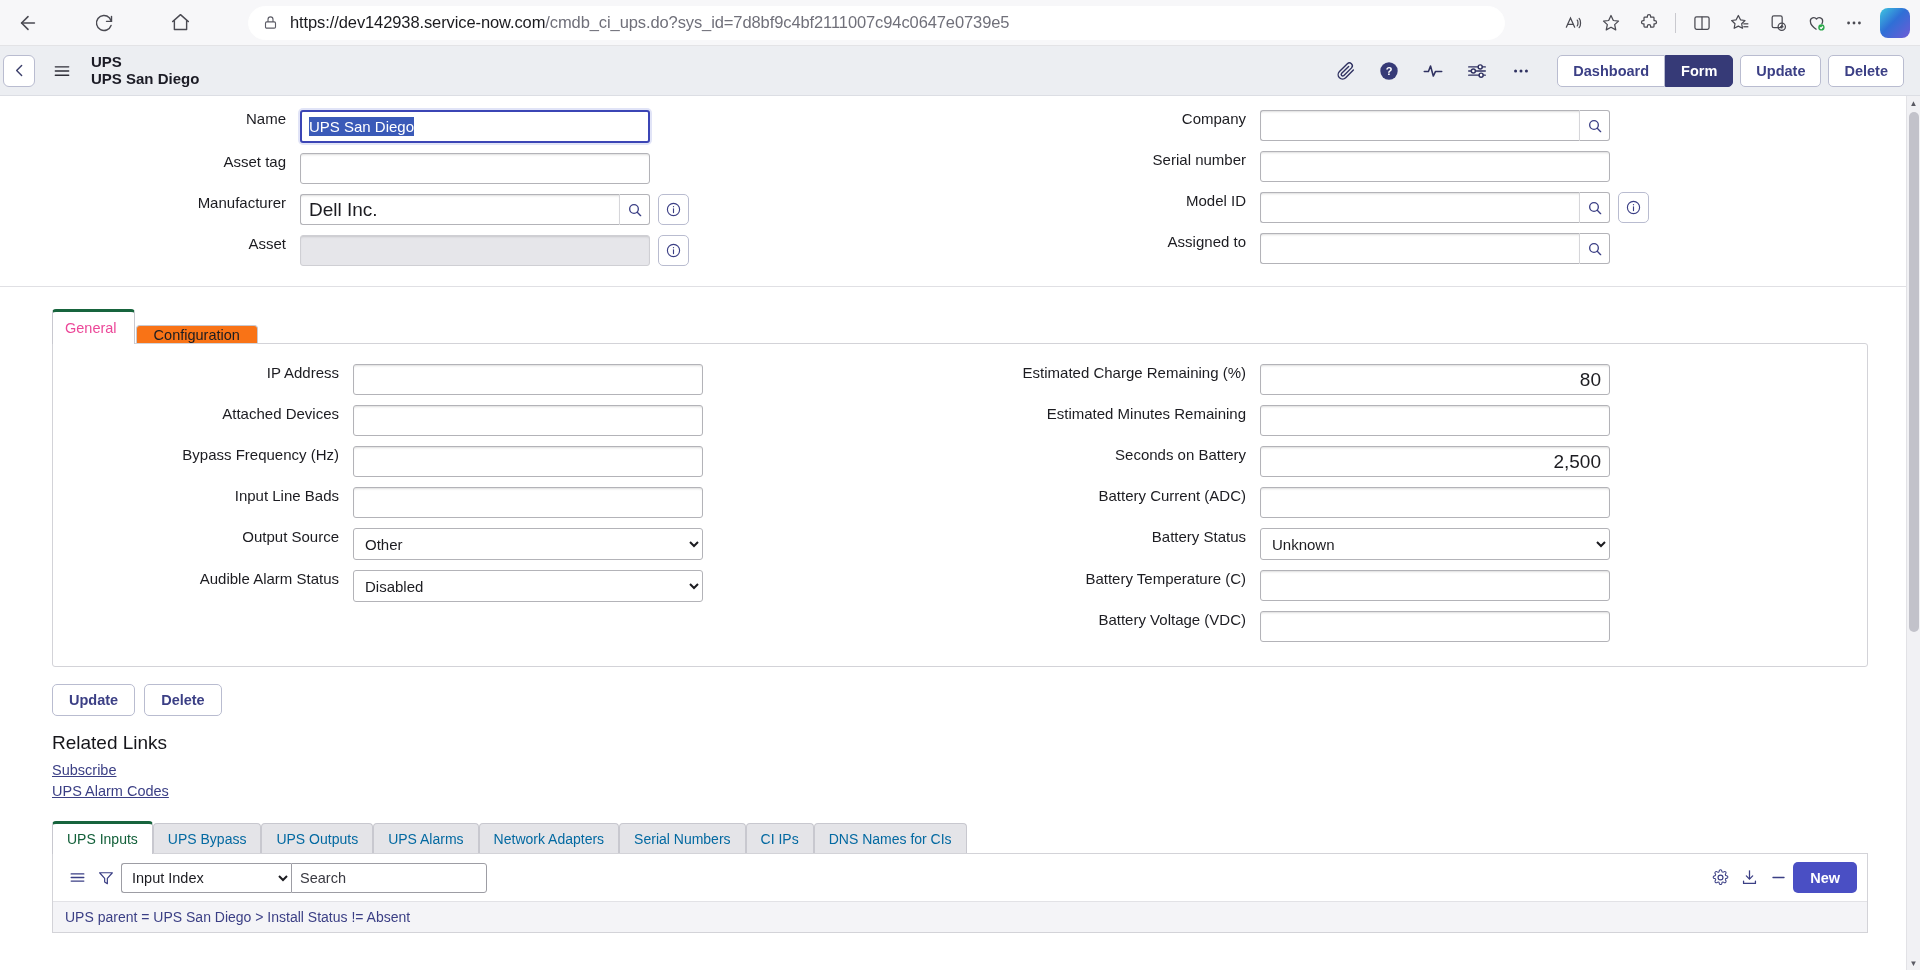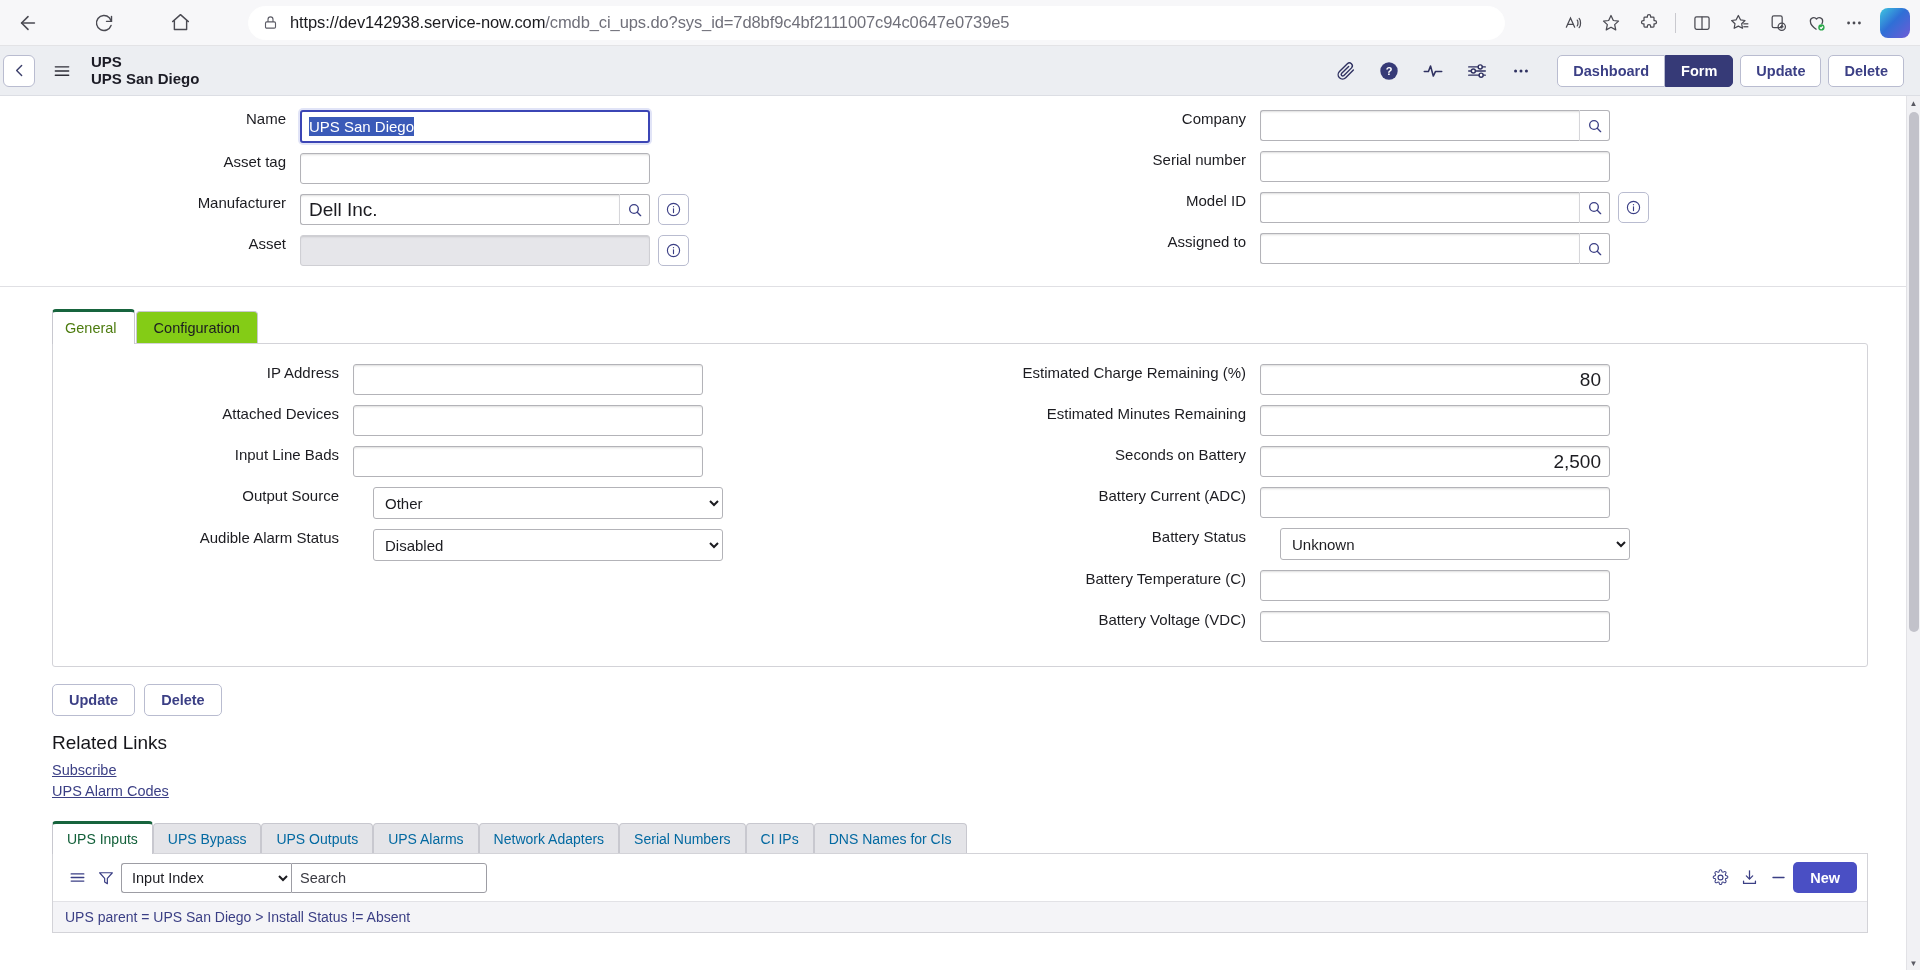--- a/index.html
+++ b/index.html
@@ -181,21 +181,20 @@
   .sel {
     width: 350px;
     height: 32px;
     border: 1px solid #b3b3b8;
     border-radius: 3px;
     background: #fff;
     font-size: 15px;
     color: #1c1c21;
     padding: 0 7px;
     font-family: "Liberation Sans", sans-serif;
-    margin-left: 20px;
   }
   .name-selected {
     background: #3a5ab8;
     color: #ffffff;
     padding: 1px 0;
   }
   .name-field-wrap {
     width: 350px; height: 33px;
     border: 2px solid #3b45b5;
     border-radius: 3px;
@@ -203,36 +202,36 @@
     display: flex; align-items: center;
     padding: 0 7px;
     font-size: 15px;
     box-shadow: 0 0 0 2px rgba(120,130,220,0.22);
   }
 
   
   .tabs-wrap { padding: 22px 0 0 52px; }
   .tabstrip { display: flex; align-items: flex-end; }
   .tab {
-    height: 33px;
+    height: 19px;
     padding: 0 17px;
     display: flex; align-items: center;
     font-size: 14.5px;
     color: #1c1c21;
-    background: #84cc16;
+    background: #f97316;
     border: 1px solid #c8c8cf;
     border-bottom: none;
     border-radius: 4px 4px 0 0;
     margin-right: 1px;
     cursor: pointer;
     white-space: nowrap;
   }
   .tab.active {
     background: #fff;
-    color: #4d7c0f;
+    color: #ec4899;
     border-top: 3px solid #17643d;
     position: relative;
     z-index: 2;
     height: 35px;
     padding-left: 12px;
   }
   .tab-panel {
     border: 1px solid #d3d3d8;
     background: #fff;
     margin-right: 52px;
@@ -665,20 +664,26 @@
                 <input class="inp" value="" style="">
               </div>
           </div>
           <div class="frow">
             <div class="flabel">Attached Devices</div>
             <div class="fctl">
                 <input class="inp" value="" style="">
               </div>
           </div>
           <div class="frow">
+            <div class="flabel">Bypass Frequency (Hz)</div>
+            <div class="fctl">
+                <input class="inp" value="" style="">
+              </div>
+          </div>
+          <div class="frow">
             <div class="flabel">Input Line Bads</div>
             <div class="fctl">
                 <input class="inp" value="" style="">
               </div>
           </div>
           <div class="frow">
             <div class="flabel">Output Source</div>
             <div class="fctl">
               <select class="sel">
                 <option>Other</option>

